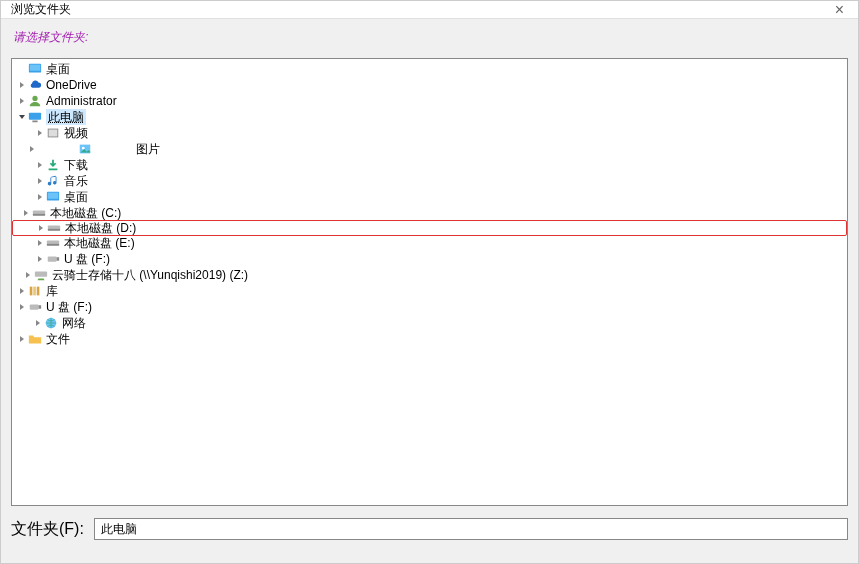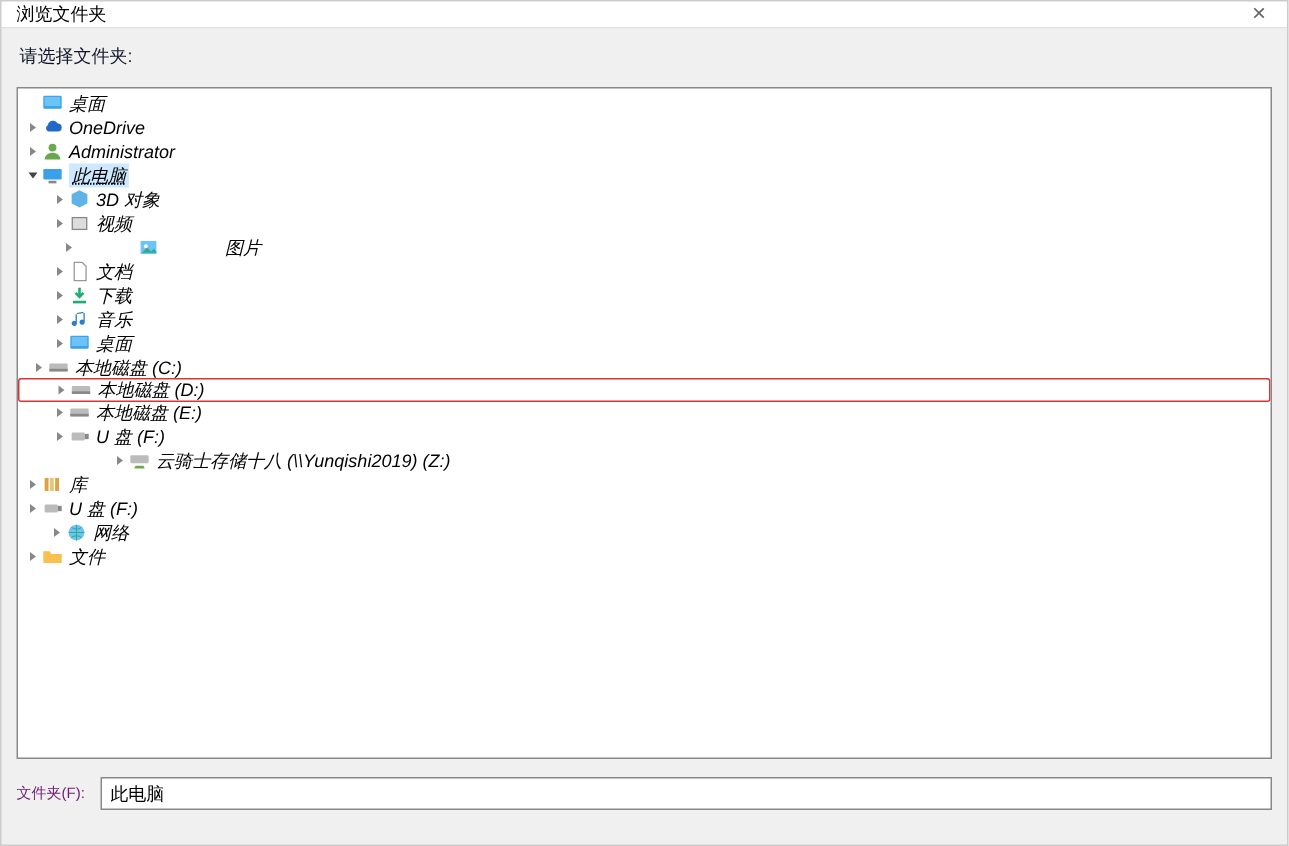--- a/index.html
+++ b/index.html
@@ -27,32 +27,32 @@
   .titlebar .close {
     font-size: 16px;
     color: #666;
     line-height: 1;
     padding: 2px 6px;
     cursor: default;
   }
   .prompt {
     padding: 10px 12px 6px;
     font-size: 12px;
-    color: #0f172a;
+    color: #a21caf;
+    font-style: italic;
   }
   .tree-box {
     margin: 6px 10px 8px;
     border: 1px solid #888;
     background: #fff;
     height: 448px;
     overflow: auto;
   }
   .tree {
     padding: 2px 0;
-    font-style: italic;
   }
   .node {
     display: flex;
     align-items: center;
     height: 16px;
     line-height: 16px;
     white-space: nowrap;
     font-size: 12px;
   }
   .expander {
@@ -85,21 +85,21 @@
     border-radius: 2px;
     margin: -1px 0;
     padding: 0;
   }
   .bottom-row {
     display: flex;
     align-items: center;
     padding: 4px 10px 0;
     gap: 10px;
   }
-  .bottom-row .lbl { font-size: 10px; color: #701a75; white-space: nowrap; }
+  .bottom-row .lbl { font-size: 16px; color: #000000; white-space: nowrap; }
   .bottom-row input {
     flex: 1;
     height: 22px;
     font-size: 12px;
     padding: 0 6px;
     border: 1px solid #888;
     background: #fff;
   }
 </style>
 </head>
@@ -155,70 +155,48 @@
             <path d="M1 2 L7 2 L4 6 Z" fill="#444"></path>
           </svg>
         </span>
       <svg class="icon" viewBox="0 0 16 16">
           <rect x="1" y="3" width="14" height="8" fill="#3aa0ea" rx="1"></rect>
           <rect x="5" y="12" width="6" height="2" fill="#888"></rect>
         </svg>
       <span class="label">此电脑</span>
     </div>
 
-    <div class="node" style="padding-left:22px;">
-      <span class="expander">
-          <svg width="8" height="8" viewBox="0 0 8 8">
-            <path d="M2 1 L6 4 L2 7 Z" fill="#888"></path>
-          </svg>
-        </span>
-      <svg class="icon" viewBox="0 0 16 16">
-          <path d="M8 1l6 3v7l-6 3-6-3V4z" fill="#5fb3e6"></path>
-        </svg>
-      <span class="label">3D 对象</span>
-    </div>
 
     <div class="node" style="padding-left:22px;">
       <span class="expander">
           <svg width="8" height="8" viewBox="0 0 8 8">
             <path d="M2 1 L6 4 L2 7 Z" fill="#888"></path>
           </svg>
         </span>
       <svg class="icon" viewBox="0 0 16 16">
           <rect x="2" y="3" width="12" height="10" fill="#888"></rect>
           <rect x="3" y="4" width="10" height="8" fill="#ddd"></rect>
         </svg>
       <span class="label">视频</span>
     </div>
 
-    <div class="node" style="padding-left:28px;gap:40px;">
+    <div class="node" style="padding-left:14px;gap:40px;">
       <span class="expander">
           <svg width="8" height="8" viewBox="0 0 8 8">
             <path d="M2 1 L6 4 L2 7 Z" fill="#888"></path>
           </svg>
         </span>
       <svg class="icon" viewBox="0 0 16 16">
           <rect x="2" y="3" width="12" height="10" fill="#6cc3f7"></rect>
           <circle cx="6" cy="7" r="1.5" fill="#fff"></circle>
           <path d="M3 12l4-4 3 3 2-2 2 2v1H3z" fill="#3a8"></path>
         </svg>
       <span class="label">图片</span>
     </div>
 
-    <div class="node" style="padding-left:22px;">
-      <span class="expander">
-          <svg width="8" height="8" viewBox="0 0 8 8">
-            <path d="M2 1 L6 4 L2 7 Z" fill="#888"></path>
-          </svg>
-        </span>
-      <svg class="icon" viewBox="0 0 16 16">
-          <path d="M4 1h6l3 3v11H4z" fill="#fff" stroke="#999"></path>
-        </svg>
-      <span class="label">文档</span>
-    </div>
 
     <div class="node" style="padding-left:22px;text-align:right;">
       <span class="expander">
           <svg width="8" height="8" viewBox="0 0 8 8">
             <path d="M2 1 L6 4 L2 7 Z" fill="#888"></path>
           </svg>
         </span>
       <svg class="icon" viewBox="0 0 16 16">
           <path d="M8 2v7M5 6l3 3 3-3" stroke="#2a7" stroke-width="2" fill="none"></path>
           <rect x="3" y="12" width="10" height="2" fill="#2a7"></rect>
@@ -296,21 +274,21 @@
             <path d="M2 1 L6 4 L2 7 Z" fill="#888"></path>
           </svg>
         </span>
       <svg class="icon" viewBox="0 0 16 16">
           <rect x="2" y="5" width="10" height="6" fill="#bbb" rx="1"></rect>
           <rect x="12" y="6" width="3" height="4" fill="#888"></rect>
         </svg>
       <span class="label">U 盘 (F:)</span>
     </div>
 
-    <div class="node" style="padding-left:22px;margin-left:40px;">
+    <div class="node" style="padding-left:10px;">
       <span class="expander">
           <svg width="8" height="8" viewBox="0 0 8 8">
             <path d="M2 1 L6 4 L2 7 Z" fill="#888"></path>
           </svg>
         </span>
       <svg class="icon" viewBox="0 0 16 16">
           <rect x="1" y="4" width="14" height="6" fill="#bbb" rx="1"></rect>
           <path d="M5 12h6l1 2H4z" fill="#6aa84f"></path>
         </svg>
       <span class="label">云骑士存储十八 (\\Yunqishi2019) (Z:)</span>

